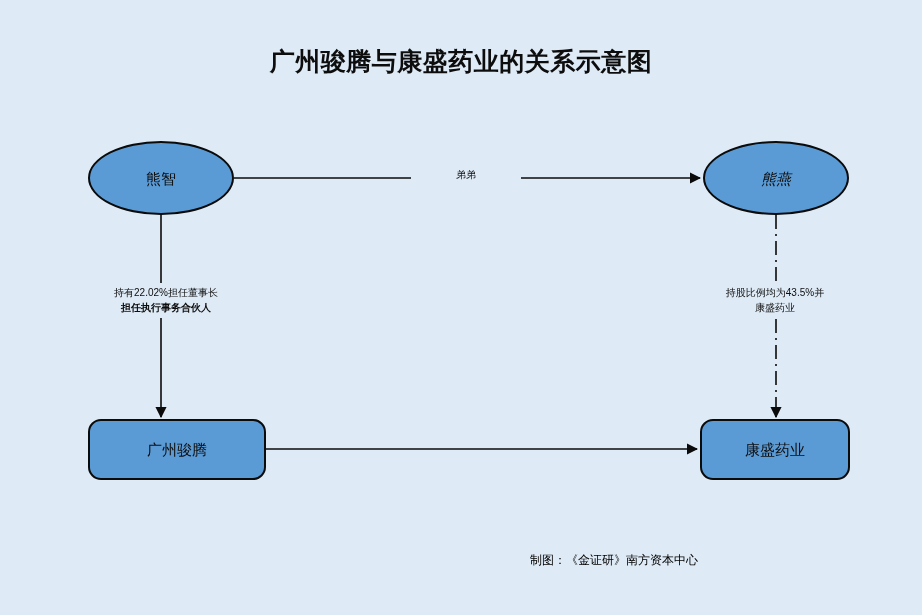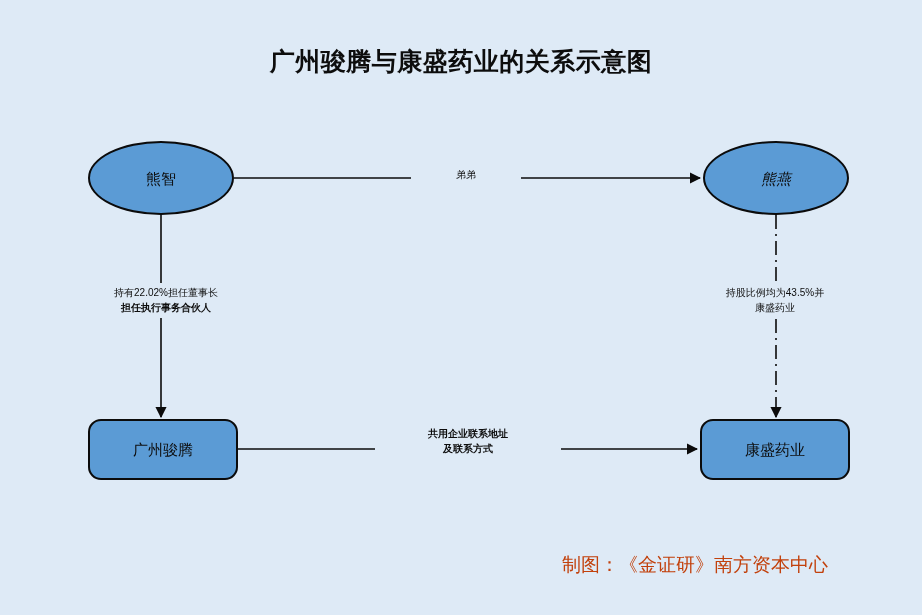--- a/index.html
+++ b/index.html
@@ -56,21 +56,21 @@
     z-index: 3;
   }
   .node.ellipse {
     border-radius: 50%;
   }
   .node.rounded {
     border-radius: 13px;
   }
   #node-xiongzhi  { left: 88px;  top: 141px; width: 146px; height: 74px; }
   #node-xiongyan  { left: 703px; top: 141px; width: 146px; height: 74px; font-style: italic; }
-  #node-junteng   { left: 88px;  top: 419px; width: 150px; height: 61px; }
+  #node-junteng   { left: 88px;  top: 419px; width: 178px; height: 61px; }
   #node-kangsheng { left: 700px; top: 419px; width: 150px; height: 61px; }
 
   
   .edge-label {
     position: absolute;
     color: #0d0d0d;
     font-size: 10px;
     line-height: 1.45;
     text-align: center;
     z-index: 4;
@@ -104,23 +104,23 @@
     padding: 2px 4px;
     font-weight: bold;
     box-sizing: border-box;
   }
   
   .credit {
     position: absolute;
     left: 530px;
     top: 552px;
     width: 330px;
-    text-align: center;
-    font-size: 19px;
-    color: #c2410c;
+    text-align: left;
+    font-size: 12px;
+    color: #000000;
   }
 </style>
 </head>
 <body>
 
 <div id="canvas">
 
   <div class="title">广州骏腾与康盛药业的关系示意图</div>
 
   <svg id="edges" viewBox="0 0 922 615" width="922" height="615" xmlns="http://www.w3.org/2000/svg">
@@ -160,20 +160,16 @@
   <div class="edge-label" id="label-left-stake">
     <div class="ln1">持有22.02%担任董事长</div>
     <div class="ln2">担任执行事务合伙人</div>
   </div>
 
   <div class="edge-label" id="label-right-stake">
     <div class="ln1">持股比例均为43.5%并</div>
     <div class="ln2">康盛药业</div>
   </div>
 
-  <div class="edge-label" id="label-shared">
-    <div class="ln1">共用企业联系地址</div>
-    <div class="ln2">及联系方式</div>
-  </div>
 
   <div class="credit">制图：《金证研》南方资本中心</div>
 
 </div>
 
 </body></html>

